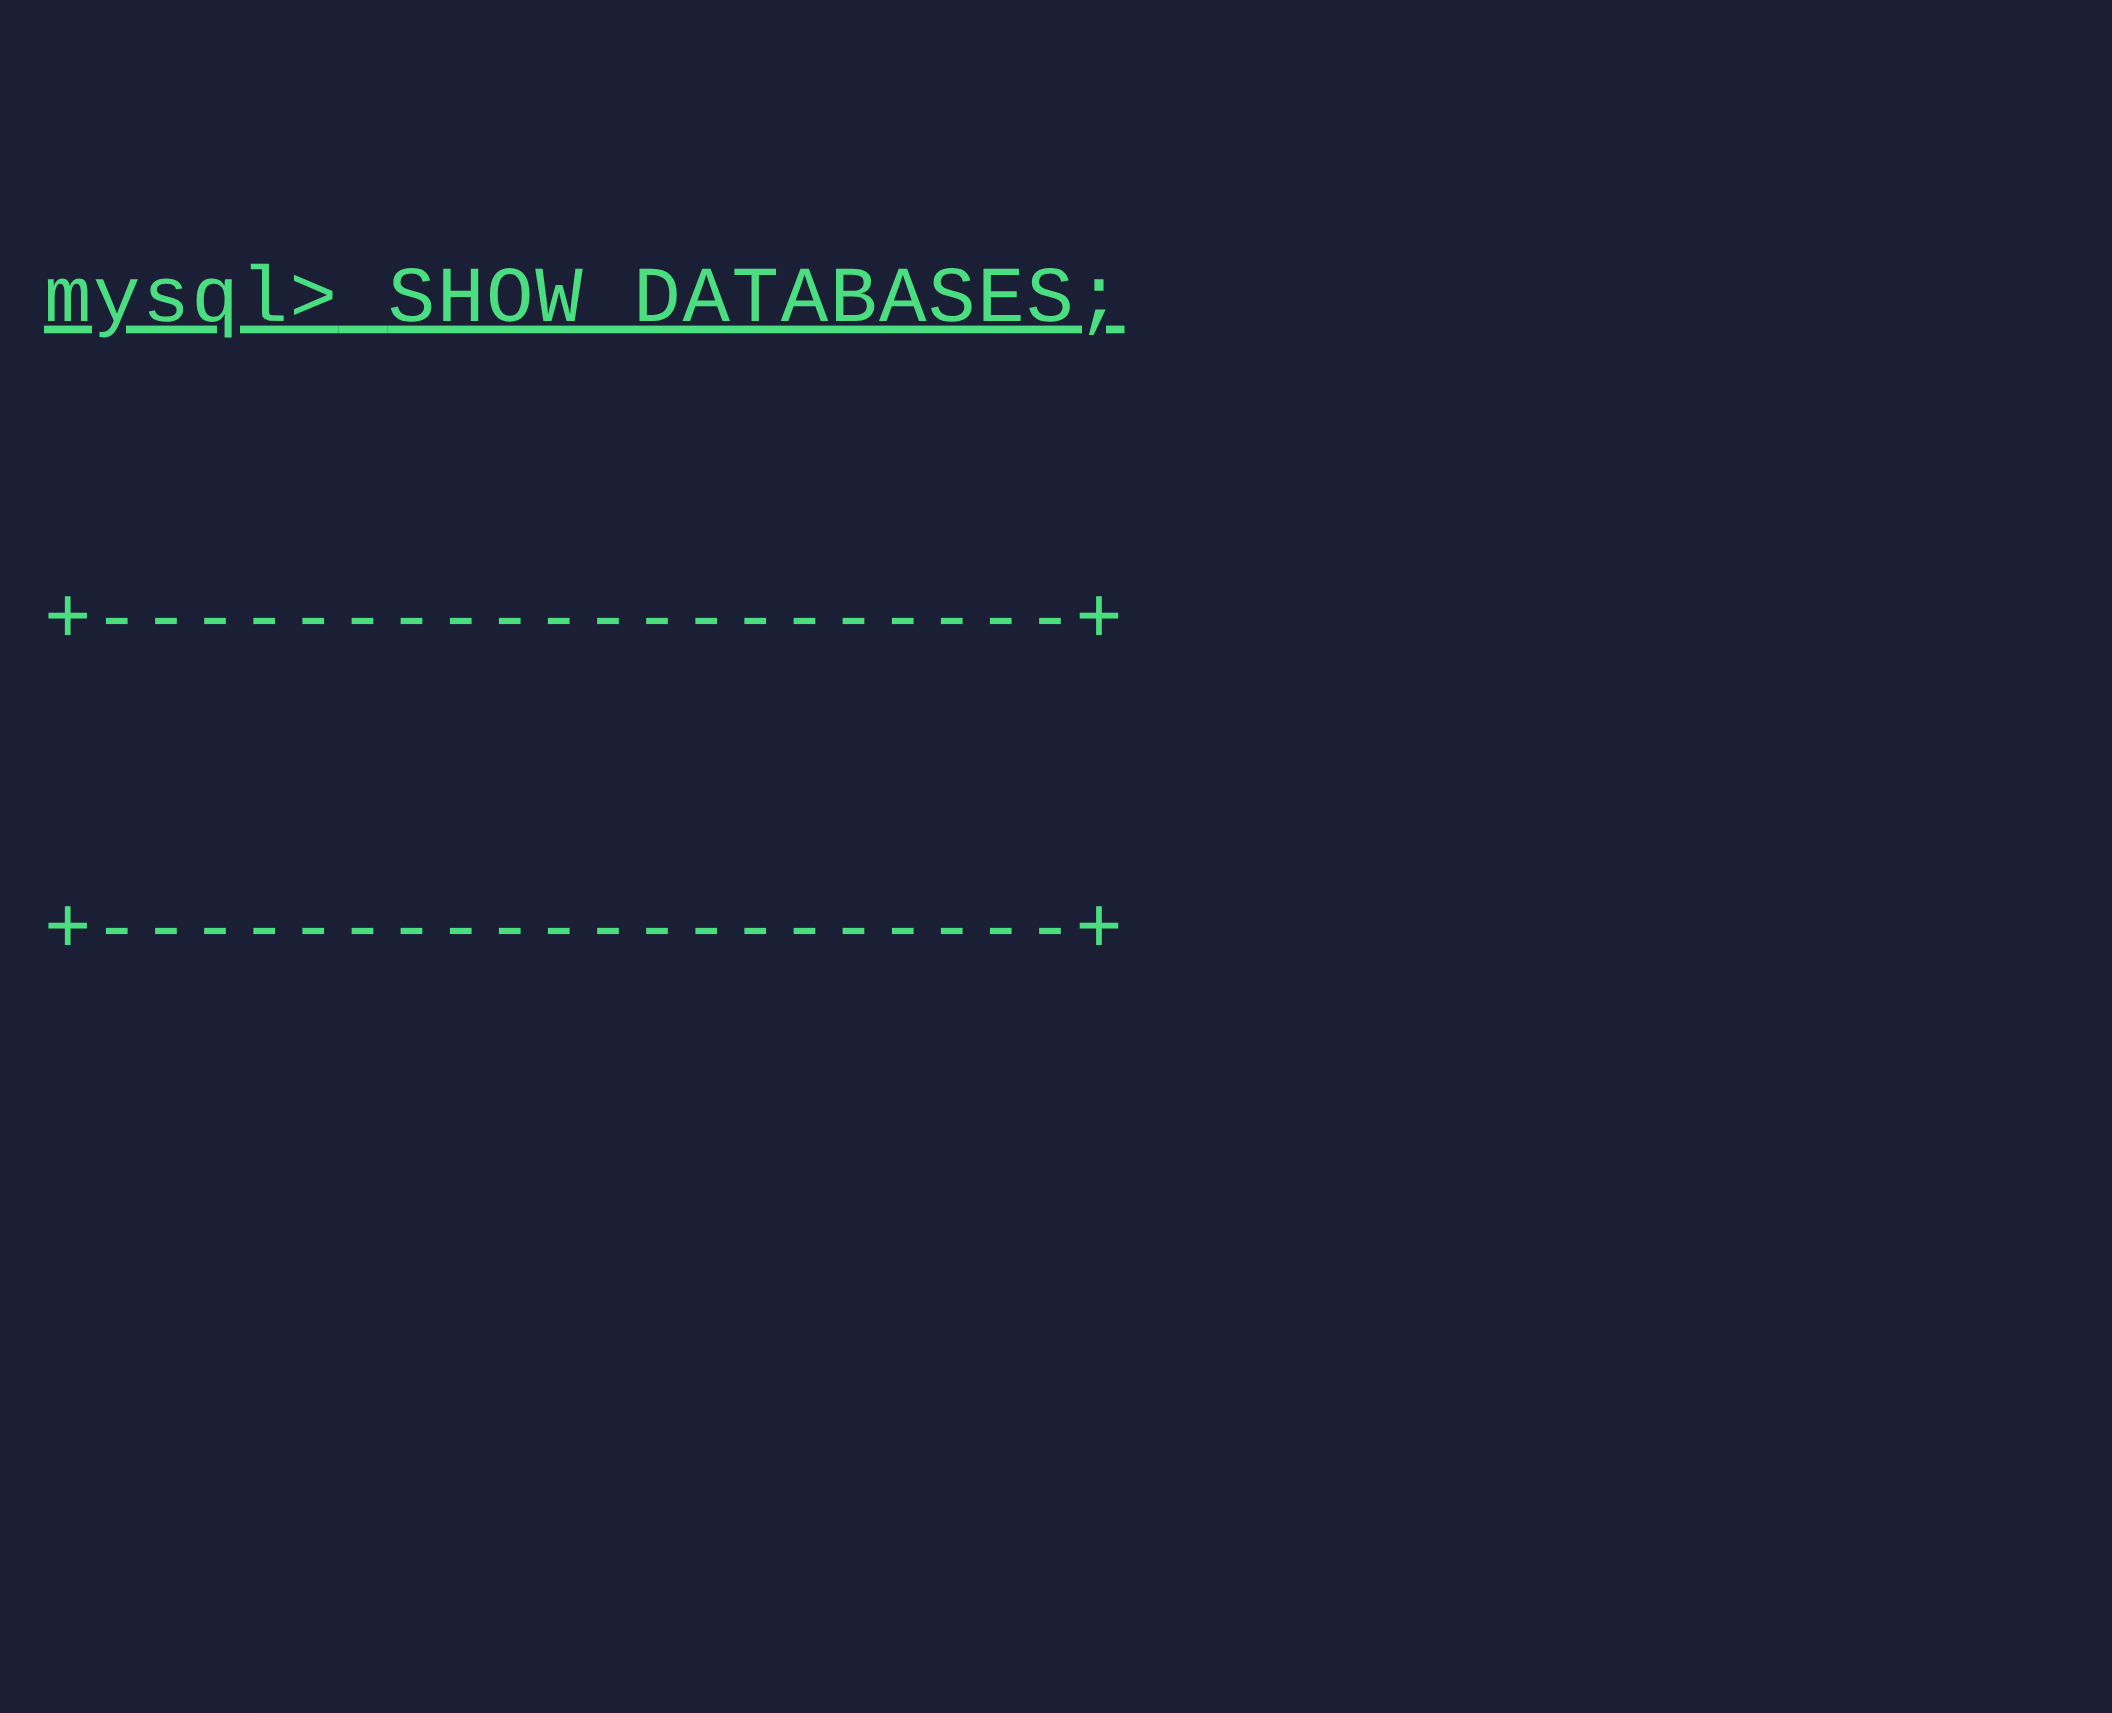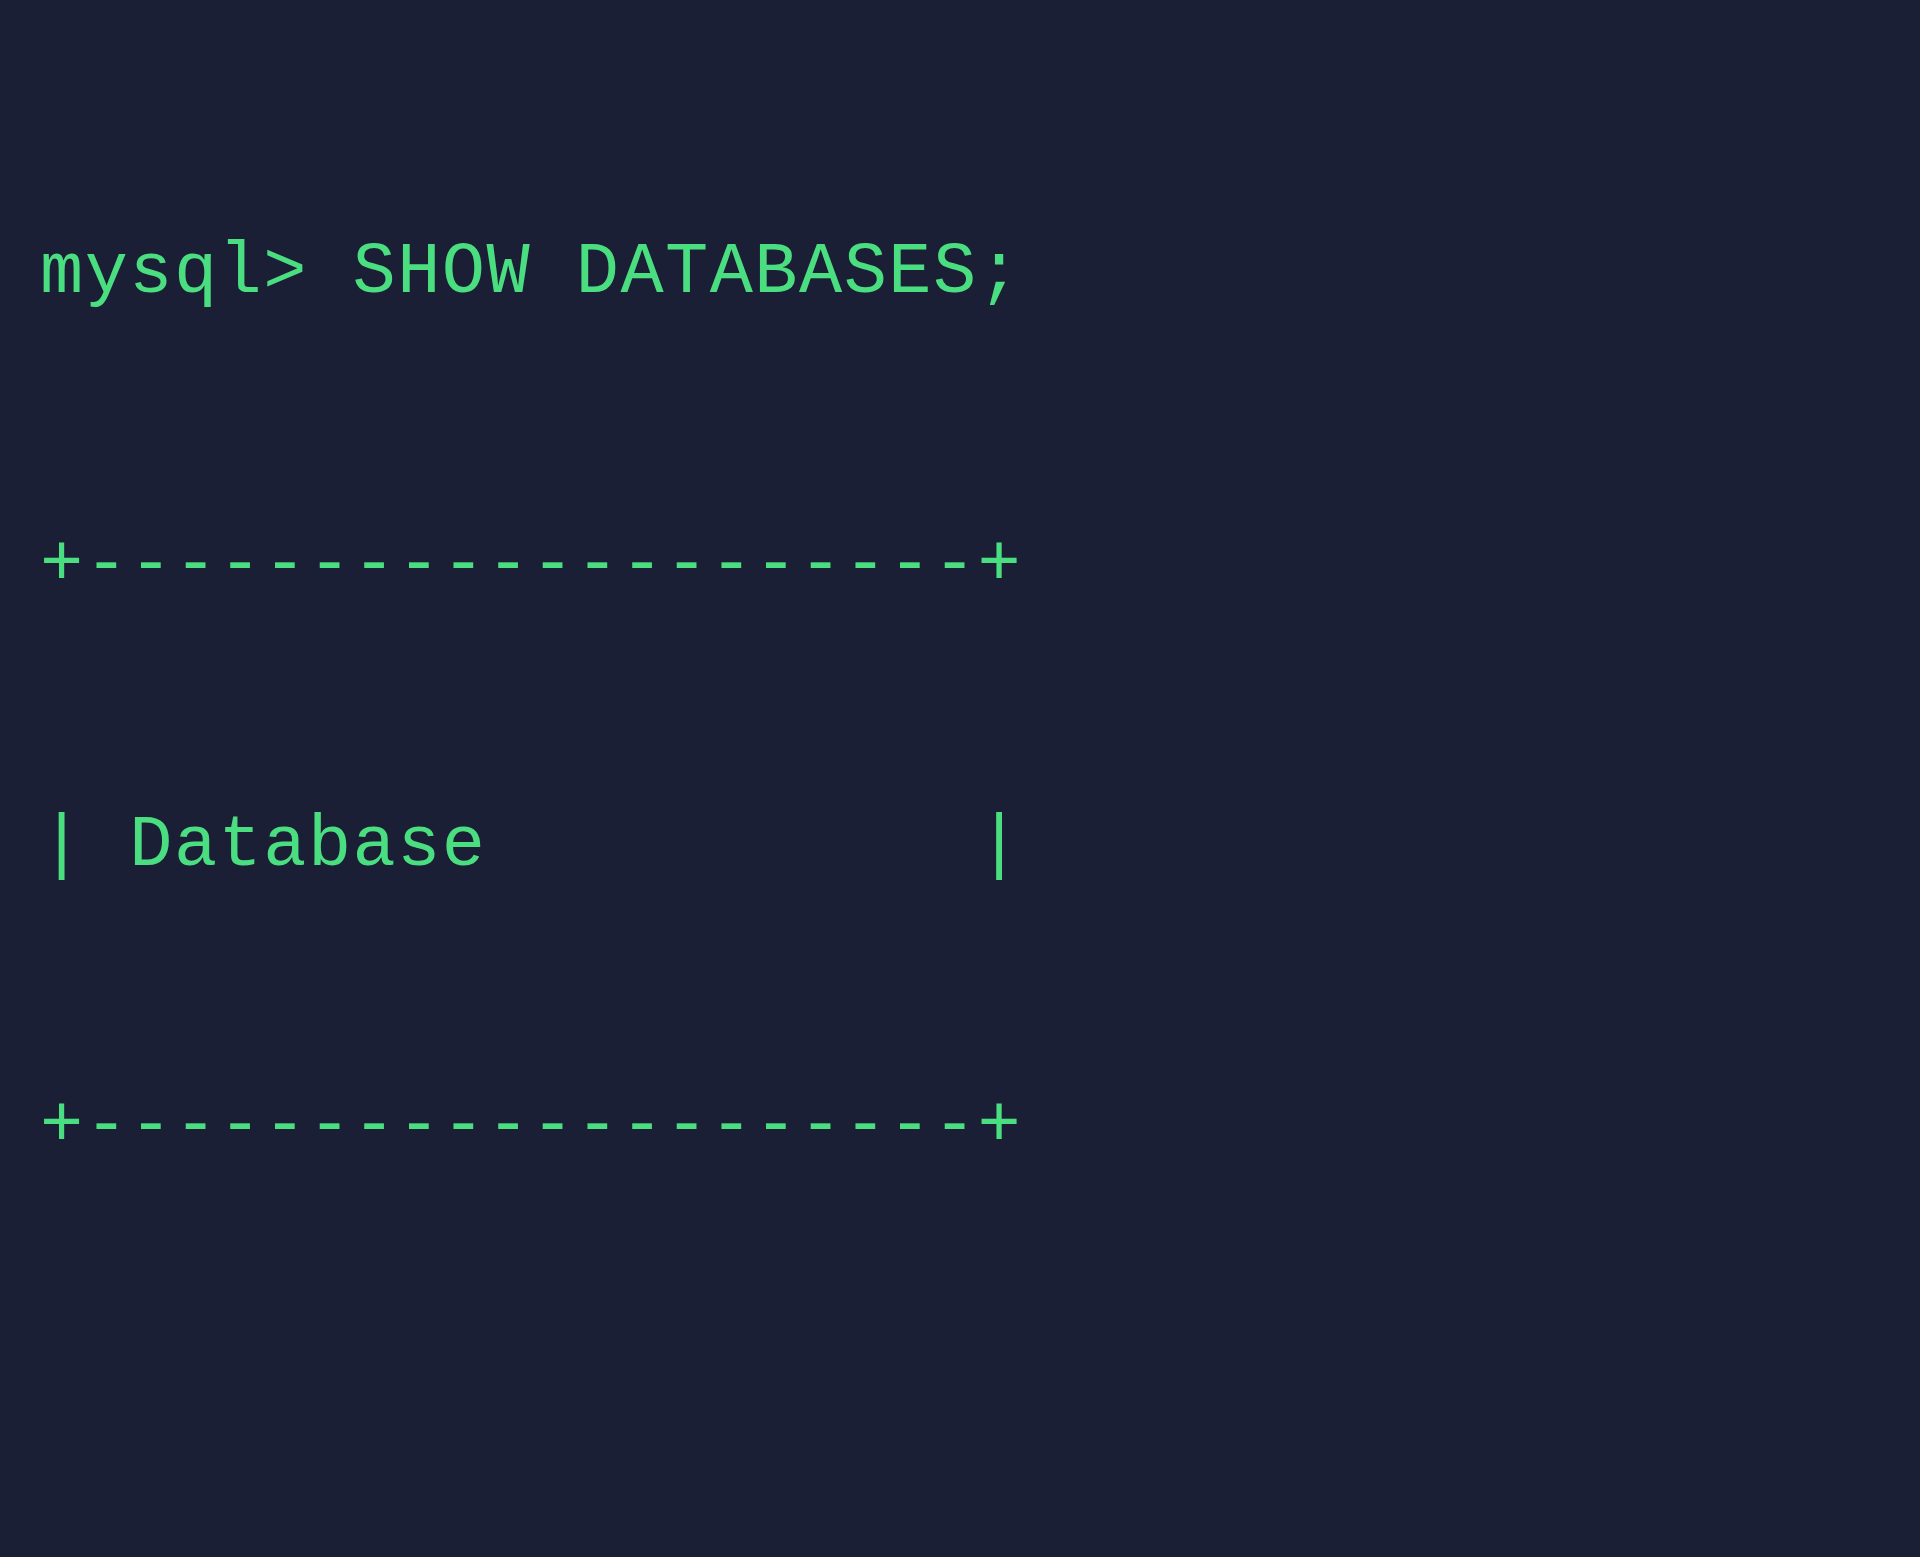--- a/index.html
+++ b/index.html
@@ -17,31 +17,31 @@
       width: 1920px;
       height: 1557px;
       overflow: hidden;
     }
     .terminal {
       white-space: pre;
       letter-spacing: 0.02em;
     }
     .prompt-line {
       margin-bottom: 0.15em;
+      text-decoration: underline;
     }
     .table-line {
       margin-bottom: 0;
     }
   </style>
 </head>
 <body>
 
 <div class="terminal">
   <div class="prompt-line"><span>mysql&gt;</span> <span>SHOW DATABASES;</span></div>
   <div class="table-line">+--------------------+</div>
-  <div class="table-line">| Database           |</div>
   <div class="table-line">+--------------------+</div>
   
   
   
   
   
 </div>
 
 </body></html>

